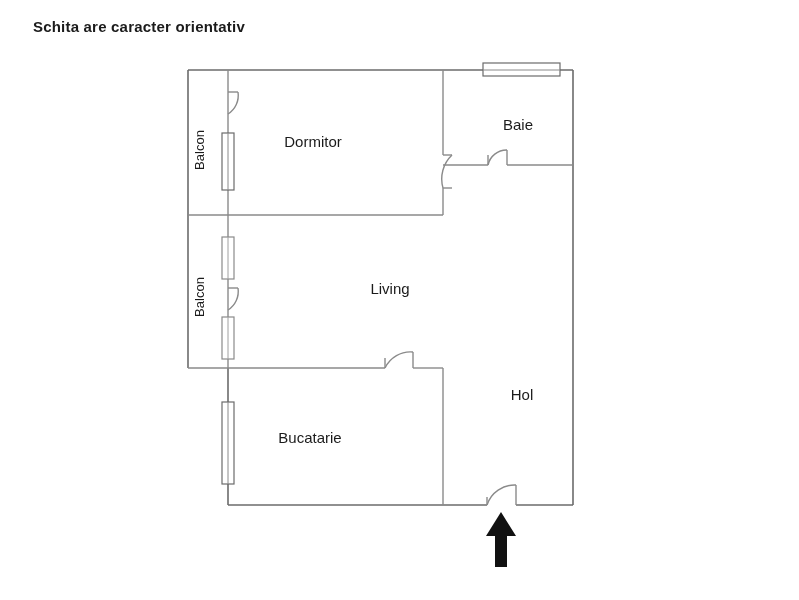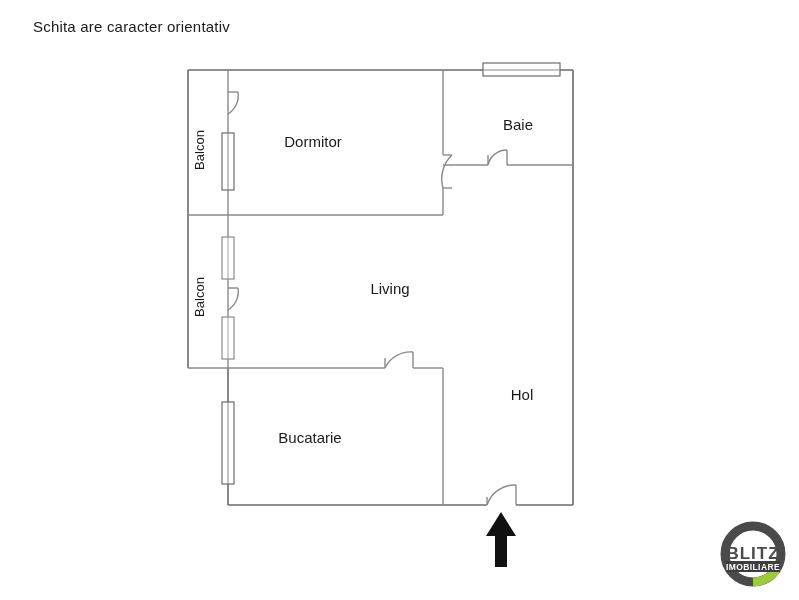--- a/index.html
+++ b/index.html
@@ -19,21 +19,21 @@
     position: relative;
     width: 799px;
     height: 600px;
     background: #ffffff;
   }
   #plan-title {
     position: absolute;
     left: 33px;
     top: 18px;
     font-size: 15px;
-    font-weight: 400;
+    font-weight: 700;
     letter-spacing: 0.2px;
     color: #1b1b1b;
     white-space: nowrap;
   }
   #floorplan-svg {
     position: absolute;
     left: 0;
     top: 0;
     width: 799px;
     height: 600px;
@@ -175,27 +175,14 @@
 
     <text class="balcon-label" text-anchor="middle" transform="translate(204,150) rotate(-90)">Balcon</text>
     <text class="balcon-label" text-anchor="middle" transform="translate(204,297) rotate(-90)">Balcon</text>
 
     <g>
       <path d="M 501 512 L 516 536 L 507 536 L 507 567 L 495 567 L 495 536 L 486 536 Z" fill="#111111" stroke="none"></path>
     </g>
 
   </svg>
 
-  <div id="logo">
-    <svg viewBox="0 0 78 74" width="78" height="74">
-      <rect x="0" y="0" width="78" height="74" fill="#ffffff"></rect>
-
-      <circle cx="39" cy="36" r="28" fill="none" stroke="#4a4a4a" stroke-width="9"></circle>
-
-      <path d="M 39 64 A 28 28 0 0 0 63 50" fill="none" stroke="#9ccc3c" stroke-width="9" stroke-linecap="butt"></path>
-
-      <text x="39" y="41" text-anchor="middle" font-family="Liberation Sans, sans-serif" font-size="17" font-weight="bold" fill="#4a4a4a" letter-spacing="1">BLITZ</text>
-      <rect x="12" y="43" width="54" height="11" fill="#3d3d3d"></rect>
-      <text x="39" y="52" text-anchor="middle" font-family="Liberation Sans, sans-serif" font-size="8.5" font-weight="bold" fill="#ffffff" letter-spacing="0.4">IMOBILIARE</text>
-    </svg>
-  </div>
 
 </div>
 
 </body></html>

